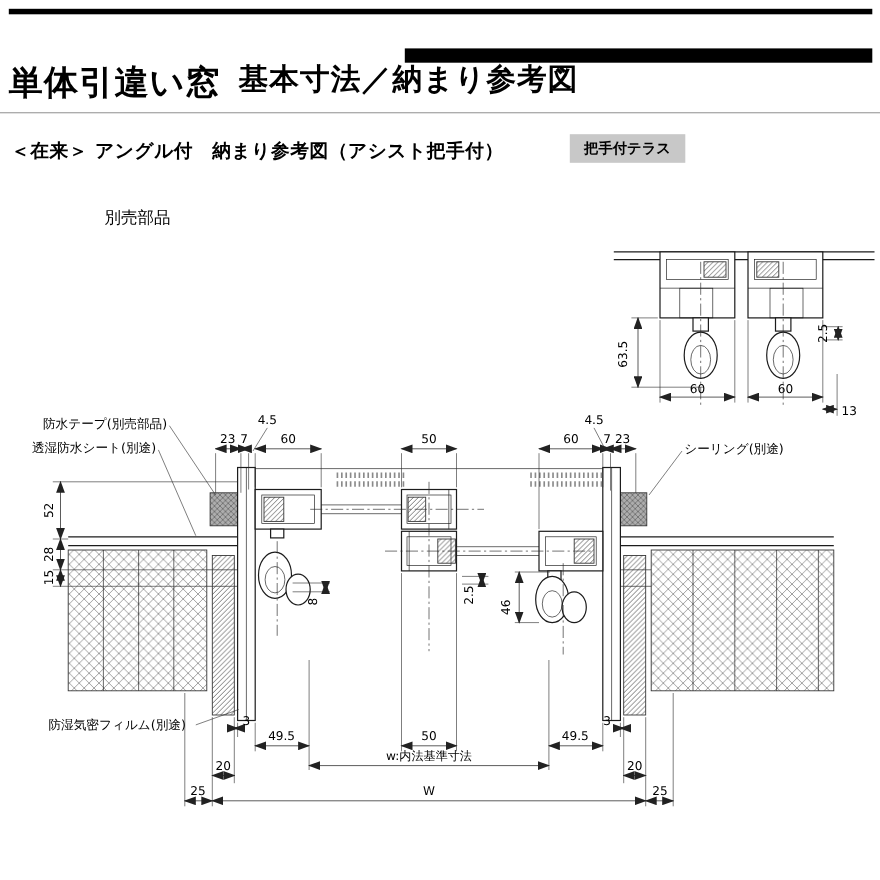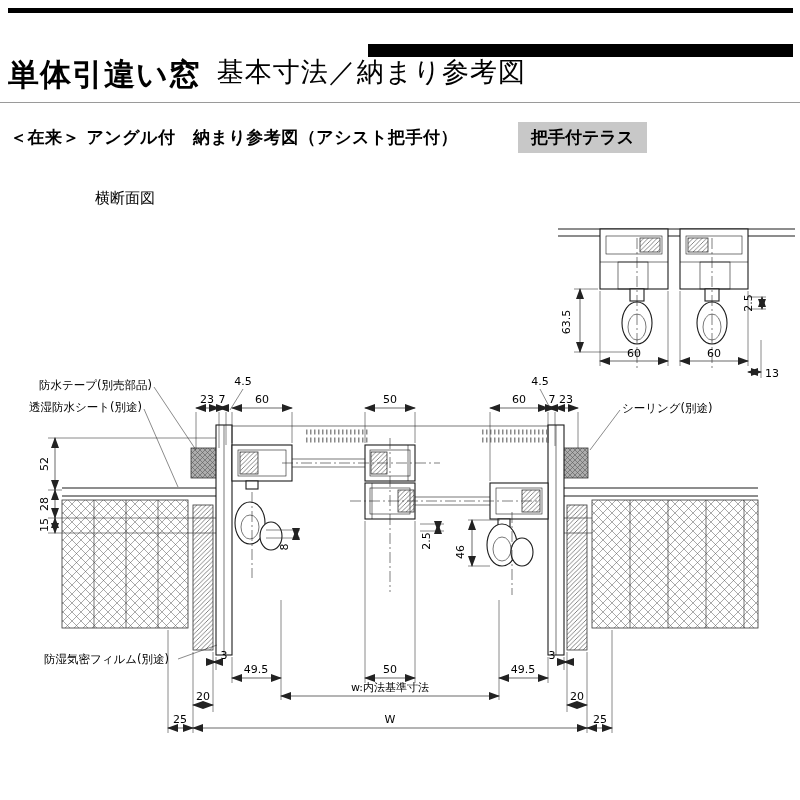--- a/index.html
+++ b/index.html
@@ -4,24 +4,24 @@
 <style>
   html,body{margin:0;padding:0;}
   body{
     width:800px;height:800px;position:relative;background:#fff;
     font-family:"DejaVu Sans",sans-serif;overflow:hidden;color:#000;
   }
   .bar1{position:absolute;left:8px;top:8px;width:785px;height:5px;background:#000;}
   .bar2{position:absolute;left:368px;top:44px;width:425px;height:13px;background:#000;}
   .title{position:absolute;left:8px;top:54px;display:flex;align-items:flex-start;gap:16px;white-space:nowrap;}
   .title-main{font-size:31px;font-weight:bold;letter-spacing:1px;}
-  .title-sub{font-size:27px;font-weight:normal;letter-spacing:1px;}
+  .title-sub{font-size:27px;font-weight:bold;letter-spacing:1px;}
   .rule{position:absolute;left:0;top:102px;width:800px;height:1px;background:#9a9a9a;}
   .spec{position:absolute;left:10px;top:126px;font-size:17px;font-weight:bold;letter-spacing:.5px;white-space:nowrap;}
-  .badge{position:absolute;left:518px;top:122px;background:#c8c8c8;font-size:17px;font-weight:bold;padding:4px 13px;white-space:nowrap;}
+  .badge{position:absolute;left:518px;top:122px;background:#c8c8c8;font-size:13px;font-weight:bold;padding:4px 13px;white-space:nowrap;}
   .seclabel{position:absolute;left:95px;top:189px;font-size:15px;}
   svg.drawing{position:absolute;left:0;top:0;}
 
   .ln{stroke:#1c1c1c;stroke-width:1.1;fill:none;}
   .lnf{stroke:#1c1c1c;stroke-width:1.1;fill:#fff;}
   .thin{stroke:#1c1c1c;stroke-width:.6;fill:none;}
   .ext{stroke:#2a2a2a;stroke-width:.55;fill:none;}
   .dim{stroke:#2a2a2a;stroke-width:.7;fill:none;marker-start:url(#arr);marker-end:url(#arr);}
   .cl{stroke:#2a2a2a;stroke-width:.6;fill:none;stroke-dasharray:11 3 2 3;}
   .dot{stroke:#8a8a8a;stroke-width:5;stroke-dasharray:1.5 2.5;fill:none;}
@@ -37,21 +37,21 @@
 
 <div class="bar1"></div>
 <div class="bar2"></div>
 <div class="title">
   <span class="title-main">単体引違い窓</span>
   <span class="title-sub">基本寸法／納まり参考図</span>
 </div>
 <div class="rule"></div>
 <div class="spec">＜在来＞ アングル付　納まり参考図（アシスト把手付）</div>
 <div class="badge">把手付テラス</div>
-<div class="seclabel">横断面図</div>
+<div class="seclabel">別売部品</div>
 
 <svg class="drawing" width="800" height="800" viewBox="0 0 800 800" xmlns="http://www.w3.org/2000/svg">
   <defs>
     <marker id="arr" markerWidth="11" markerHeight="8" refX="10" refY="4" orient="auto-start-reverse" markerUnits="userSpaceOnUse">
       <path d="M0,0 L11,4 L0,8 Z" fill="#222"></path>
     </marker>
     <pattern id="wood" width="9" height="9" patternUnits="userSpaceOnUse">
       <path d="M0,9 L9,0 M0,0 L9,9" stroke="#555" stroke-width="0.5"></path>
     </pattern>
     <pattern id="diag" width="4.5" height="4.5" patternUnits="userSpaceOnUse">

